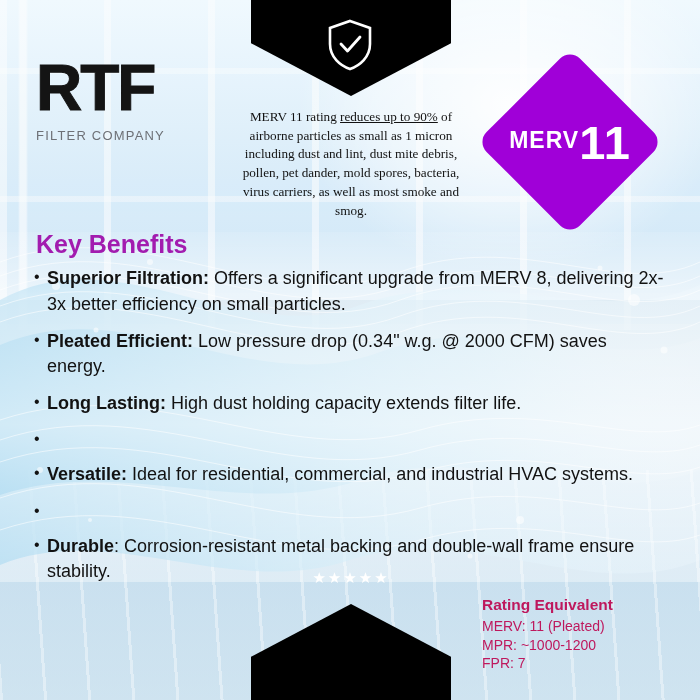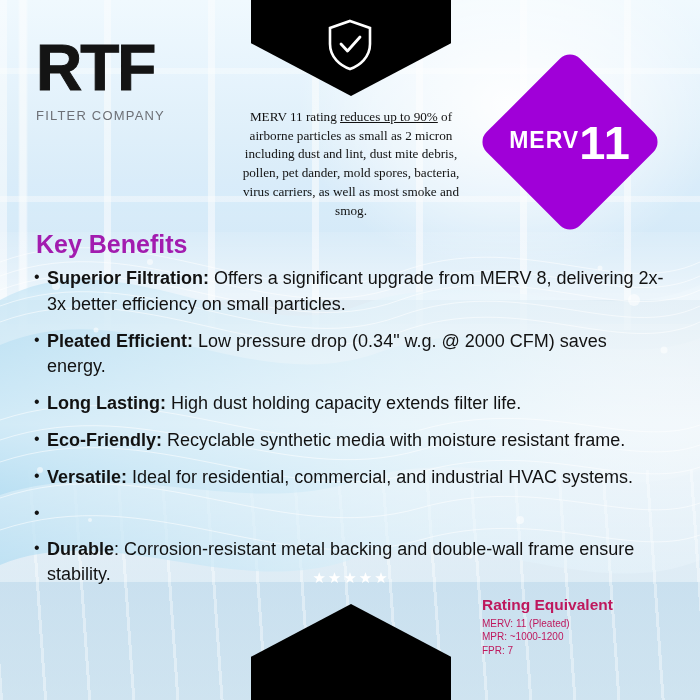--- a/index.html
+++ b/index.html
@@ -105,20 +105,21 @@
     left: 36px; top: 36px;
     width: 190px;
   }
   .logo-mark {
     font-family: "Liberation Sans", sans-serif;
     font-weight: 700;
     font-size: 64px;
     letter-spacing: -2px;
     color: #141414;
     line-height: 1;
+    margin-top: 20px;
     -webkit-text-stroke: 1px #141414;
   }
   .logo-sub {
     margin-top: 8px;
     font-size: 13px;
     letter-spacing: 1.2px;
     color: #6d7076;
     font-weight: 400;
   }
 
@@ -210,21 +211,21 @@
     left: 482px; top: 596px;
     width: 200px;
     color: #be185d;
   }
   .rating-title {
     font-size: 15.5px;
     font-weight: 700;
     margin-bottom: 3px;
   }
   .rating-line {
-    font-size: 10px;
+    font-size: 14px;
     line-height: 1.33;
   }
 </style>
 </head>
 <body>
 
 <div id="page">
 
   <div class="bg-room"></div>
   <div class="bg-window"></div>
@@ -287,21 +288,21 @@
   </svg>
 
   <div class="stars">★★★★★</div>
 
   <div class="logo">
     <div class="logo-mark">RTF</div>
     <div class="logo-sub">FILTER COMPANY</div>
   </div>
 
   <div class="intro">
-    <span>MERV 11 rating </span><span class="ul">reduces up to 90%</span><span> of airborne particles as small as 2 micron including dust and lint, dust mite debris, pollen, pet dander, mold spores, bacteria, virus carriers, as well as most smoke and smog.</span>
+    <span>MERV 11 rating </span><span class="ul">reduces up to 90%</span><span> of airborne particles as small as 1 micron including dust and lint, dust mite debris, pollen, pet dander, mold spores, bacteria, virus carriers, as well as most smoke and smog.</span>
   </div>
 
   <div class="merv-diamond">
     <div class="dia"></div>
     <div class="txt">
       <div class="merv-word">MERV</div>
       <div class="merv-num">11</div>
     </div>
   </div>
 
@@ -321,23 +322,20 @@
       </div>
     </div>
     <div class="benefit">
       <div class="bullet">•</div>
       <div class="benefit-text">
         <b>Long Lasting:</b><span> High dust holding capacity extends filter life.</span>
       </div>
     </div>
     <div class="benefit">
       <div class="bullet">•</div>
-      <div class="benefit-text">
-        <b>Eco-Friendly:</b><span> Recyclable synthetic media with moisture resistant frame.</span>
-      </div>
     </div>
     <div class="benefit">
       <div class="bullet">•</div>
       <div class="benefit-text">
         <b>Versatile:</b><span> Ideal for residential, commercial, and industrial HVAC systems.</span>
       </div>
     </div>
     <div class="benefit">
       <div class="bullet">•</div>
     </div>

